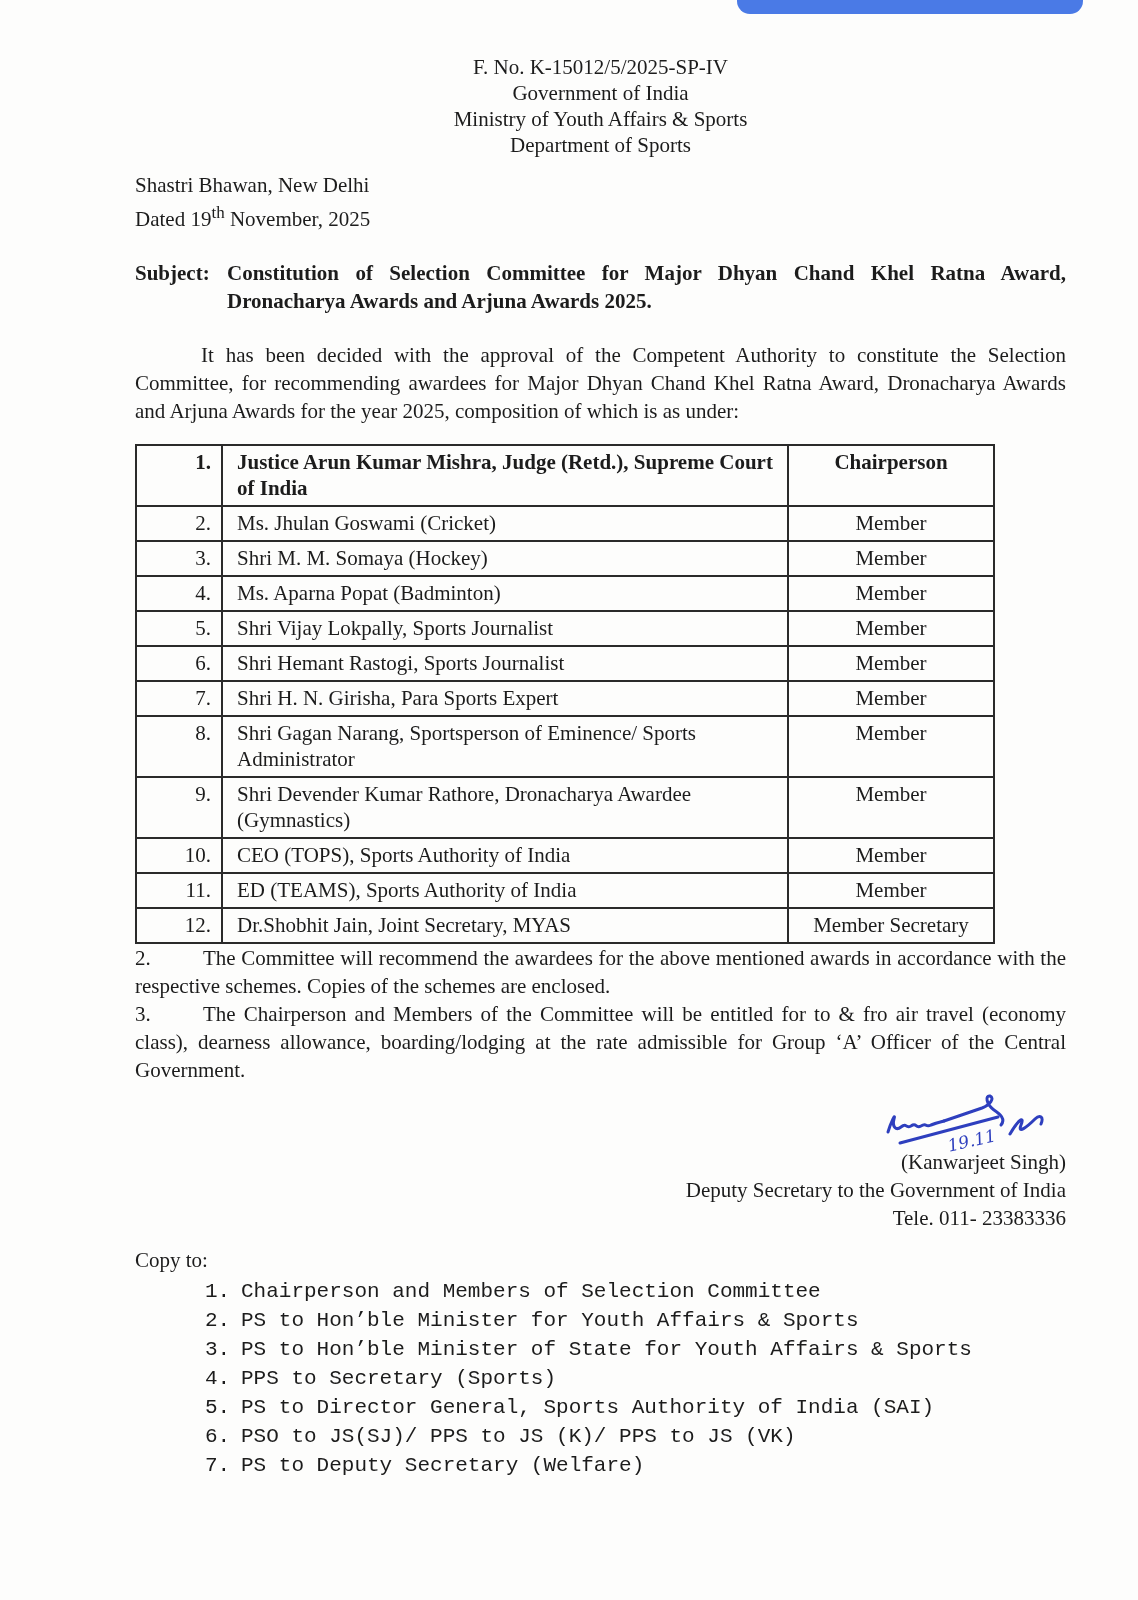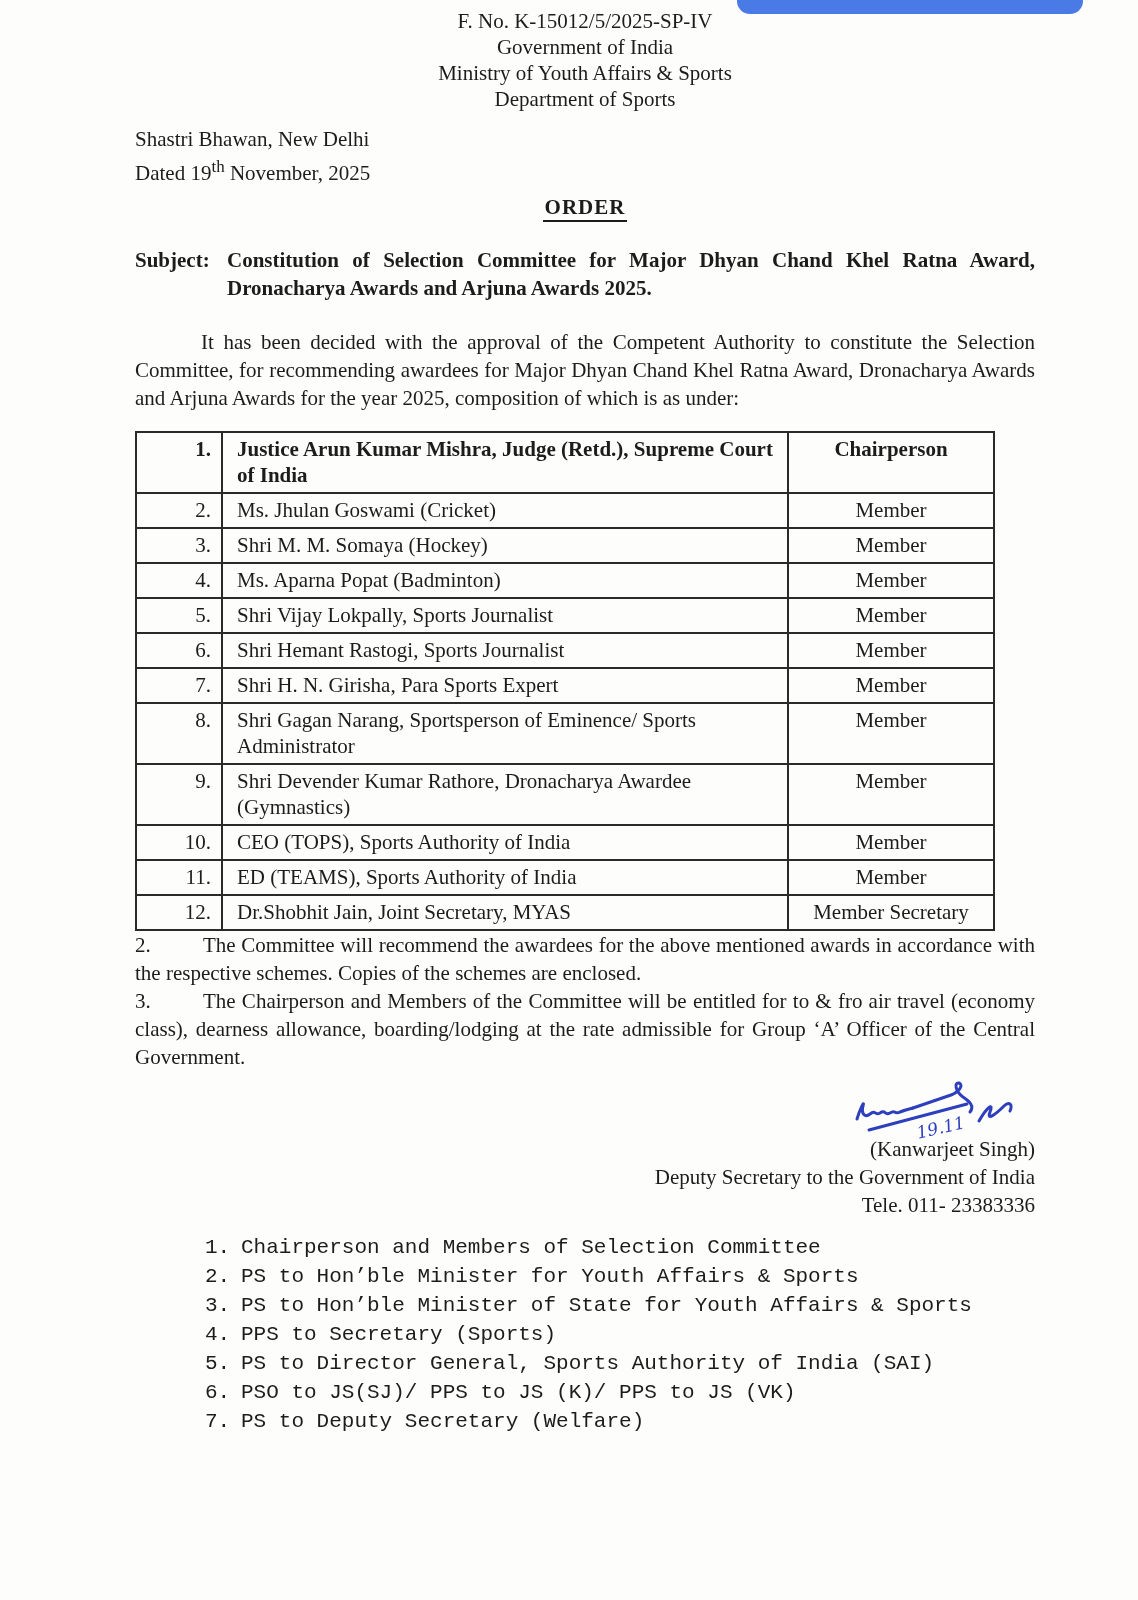--- a/index.html
+++ b/index.html
@@ -12,21 +12,22 @@
     width: 1138px;
     height: 1600px;
     background: #fdfdfc;
     overflow: hidden;
     font-family: "Liberation Serif", "DejaVu Serif", serif;
     color: #1c1c1c;
     font-size: 21px;
   }
   .content {
     position: relative;
-    padding: 8px 103px 0 135px;
+    padding: 8px 72px 0 135px;
+    margin-top: 46px;
   }
   .redaction-bar {
     position: absolute;
     left: 737px;
     top: -12px;
     width: 346px;
     height: 26px;
     border-radius: 13px;
     background: #4a7ae6;
   }
@@ -151,23 +152,20 @@
       <div>Government of India</div>
       <div>Ministry of Youth Affairs &amp; Sports</div>
       <div>Department of Sports</div>
     </div>
 
     <div class="place-date">
       <div>Shastri Bhawan, New Delhi</div>
       <div><span>Dated 19</span><sup>th</sup><span> November, 2025</span></div>
     </div>
 
-    <div class="order-title">
-      <span>ORDER</span>
-    </div>
 
     <div class="subject-row">
       <div class="subject-label">Subject:</div>
       <div class="subject-text">Constitution of Selection Committee for Major Dhyan Chand Khel Ratna Award, Dronacharya Awards and Arjuna Awards 2025.</div>
     </div>
 
     <p class="body-par intro"><span>It has been decided with the approval of the Competent Authority to constitute the Selection Committee, for recommending awardees for Major Dhyan Chand Khel Ratna Award, Dronacharya Awards and Arjuna Awards for the year 2025, composition of which is as under:</span></p>
 
     <table class="committee">
       <tbody>
@@ -248,20 +246,21 @@
           <path d="M140,48 C148,34 155,29 151,39 C147,49 158,40 165,33 C170,28 174,31 171,38"></path>
         </g>
         <text x="78" y="62" fill="#2e3fbe" font-size="17" font-style="italic" font-family="DejaVu Serif, serif" transform="rotate(-13 95 58)">19.11</text>
       </svg>
       <div>(Kanwarjeet Singh)</div>
       <div>Deputy Secretary to the Government of India</div>
       <div>Tele. 011- 23383336</div>
     </div>
 
     <div class="copy-block">
+      <div>Copy to:</div>
       <ol class="copy-list">
         <li>Chairperson and Members of Selection Committee</li>
         <li>PS to Hon’ble Minister for Youth Affairs &amp; Sports</li>
         <li>PS to Hon’ble Minister of State for Youth Affairs &amp; Sports</li>
         <li>PPS to Secretary (Sports)</li>
         <li>PS to Director General, Sports Authority of India (SAI)</li>
         <li>PSO to JS(SJ)/ PPS to JS (K)/ PPS to JS (VK)</li>
         <li>PS to Deputy Secretary (Welfare)</li>
       </ol>
     </div>

